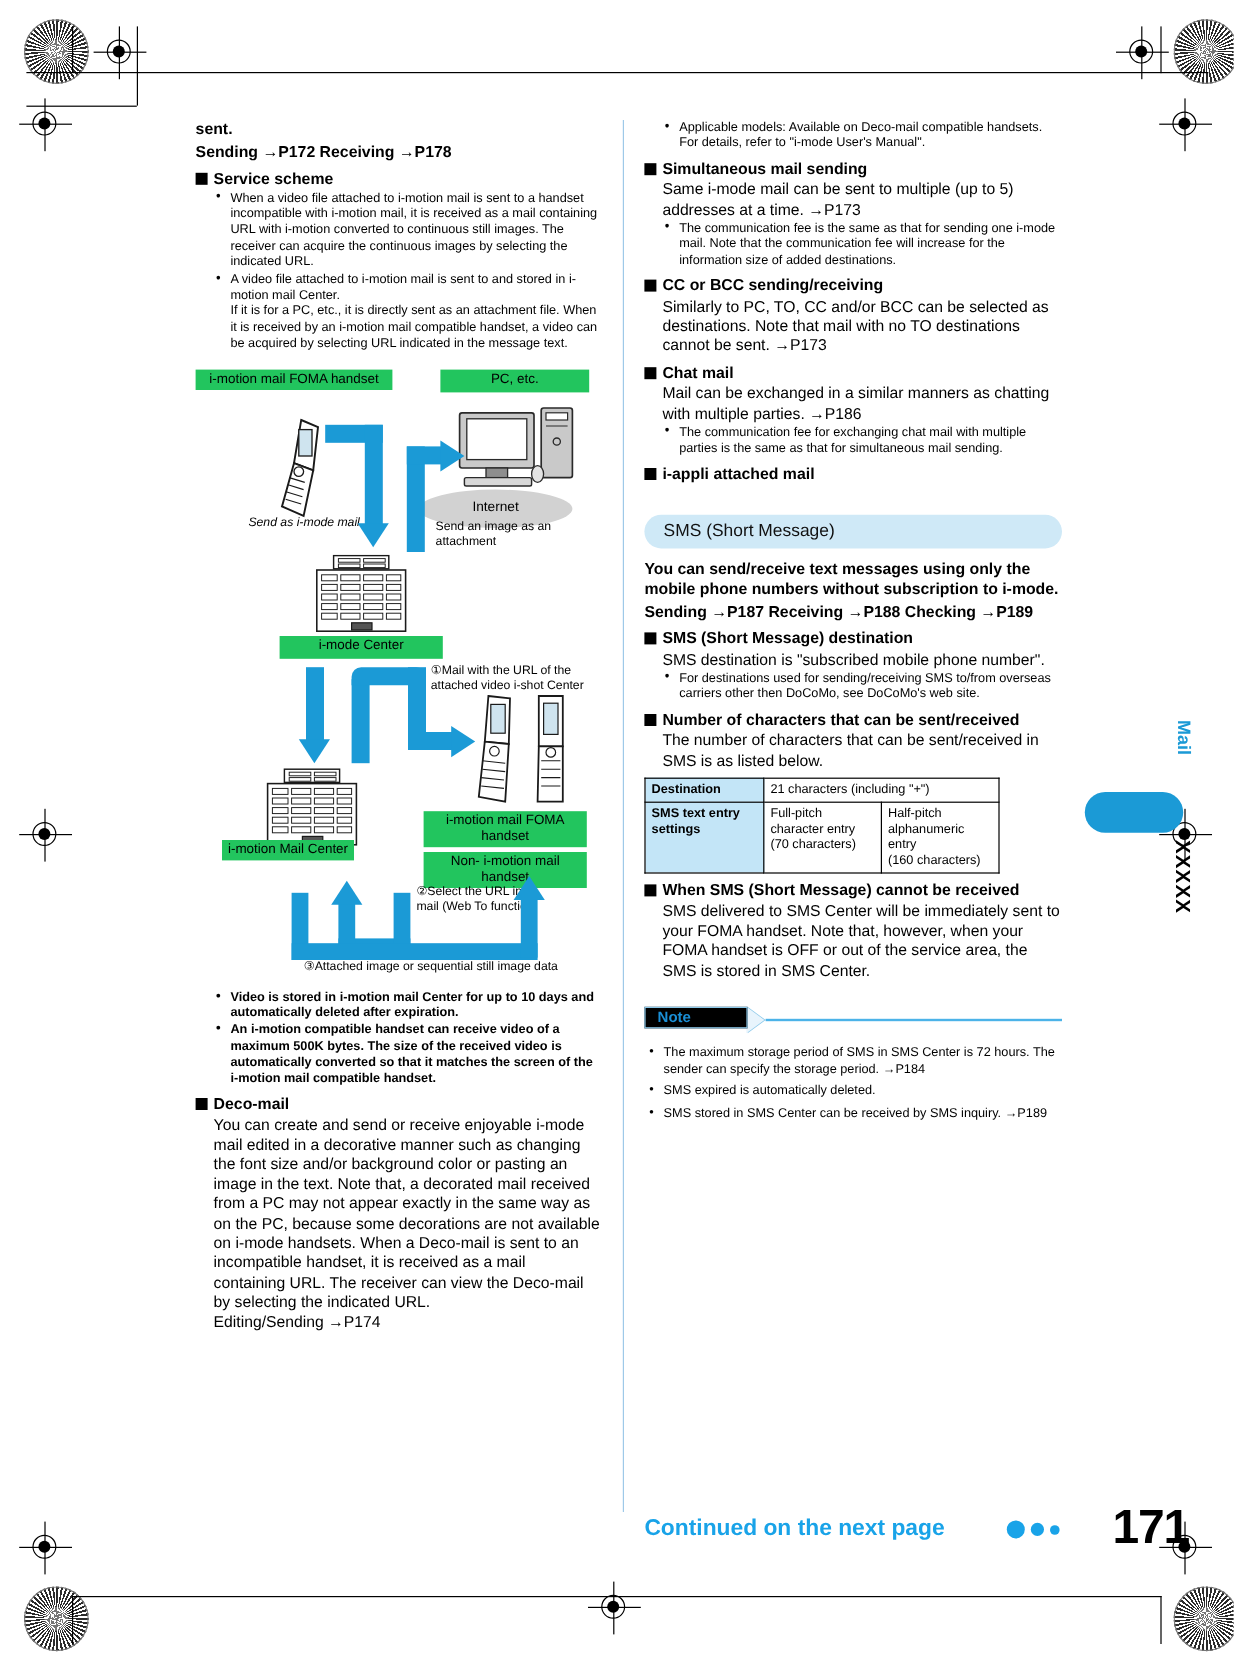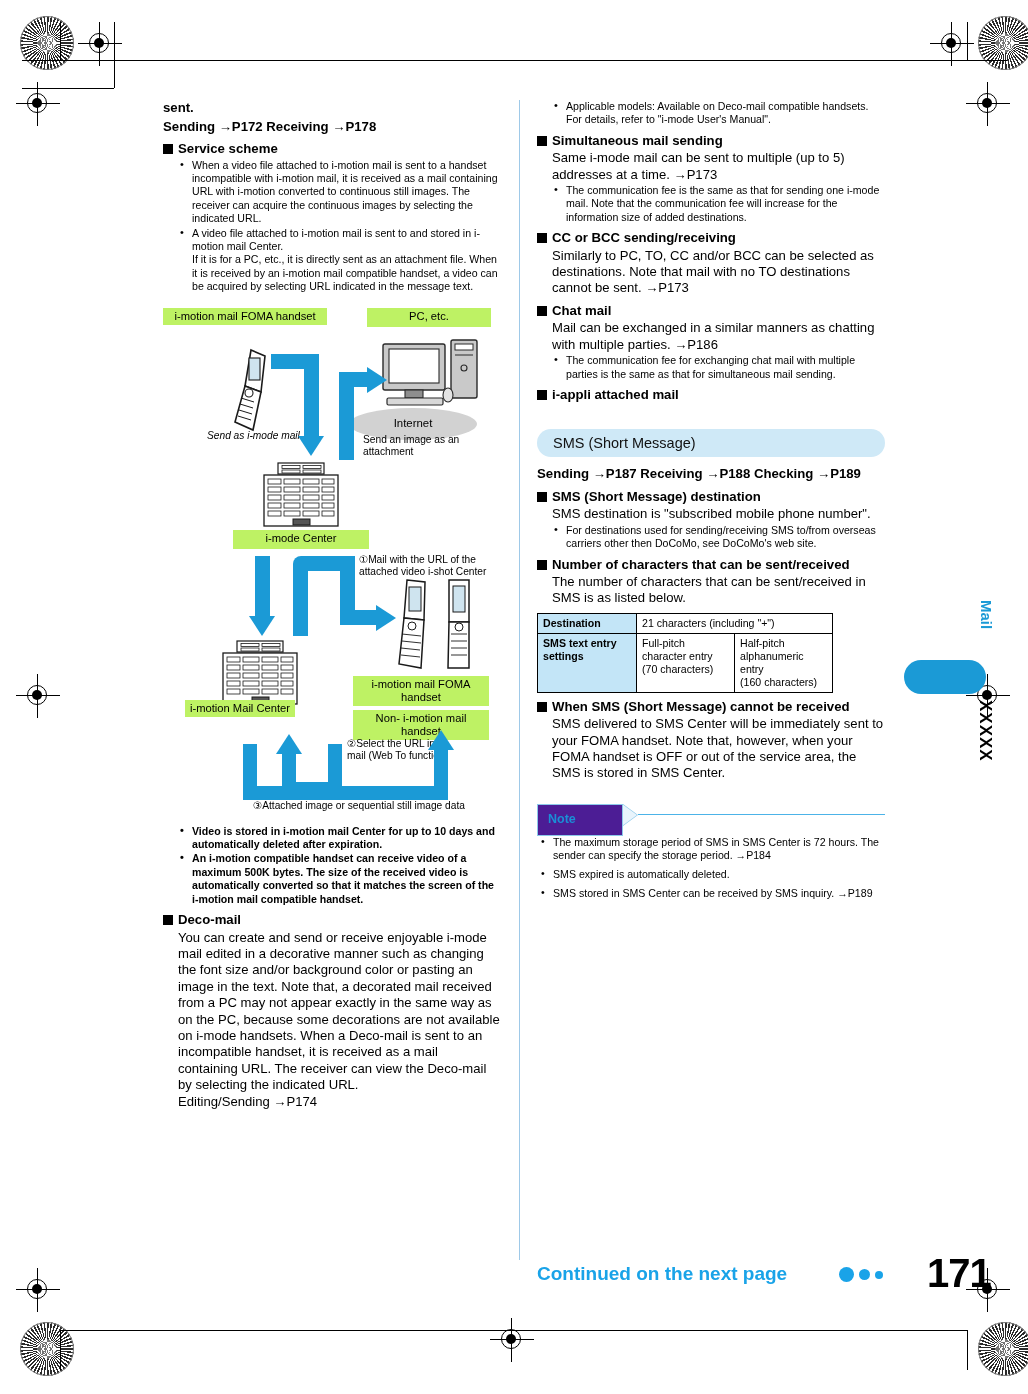--- a/index.html
+++ b/index.html
@@ -53,39 +53,39 @@
 
   
   table.sms{border-collapse:collapse;width:296px;margin:6px 0 4px 0;
       font-size:10.6px;line-height:13px;table-layout:fixed;}
   table.sms td{border:1.1px solid #000;padding:3px 5px;vertical-align:top;}
   td.hd{background:#c3e5f7;font-weight:bold;width:88px;}
   td.c2{width:130px;}
 
   
   .note-wrap{margin-top:22px;position:relative;height:26px;}
-  .note-tag{position:absolute;left:0;top:0;width:86px;height:32px;
-      background:#4c1d95;border:1.2px solid #8cc9ea;box-sizing:border-box;
+  .note-tag{position:absolute;left:0;top:0;width:86px;height:18px;
+      background:#000000;border:1.2px solid #8cc9ea;box-sizing:border-box;
       display:flex;align-items:center;padding-left:10px;
       font-weight:bold;font-size:12.5px;color:#1a8fd6;}
   .note-arrow{position:absolute;left:86px;top:0;width:0;height:0;
       border-top:11px solid transparent;border-bottom:11px solid transparent;
       border-left:15px solid #e8f4fc;}
   .note-arrow-o{position:absolute;left:86px;top:0;width:0;height:0;
       border-top:11px solid transparent;border-bottom:11px solid transparent;
       border-left:15px solid #8cc9ea;}
   .note-rule{position:absolute;left:101px;top:10px;height:1.6px;width:247px;background:#4cb3e8;}
   ul.note-list{list-style:none;margin:6px 0 0 0;padding:0;}
   ul.note-list li{position:relative;padding-left:16px;font-size:10.6px;line-height:13.6px;
       margin-bottom:5px;}
   ul.note-list li::before{content:"\2022";position:absolute;left:4px;top:-1px;}
 
   
   .diagram{position:relative;width:338px;height:505px;margin:10px 0 4px 0;}
-  .dlabel{position:absolute;background:#bef264;text-align:center;
+  .dlabel{position:absolute;background:#22c55e;text-align:center;
       font-size:11.2px;line-height:13.4px;padding:2px 4px;box-sizing:border-box;color:#000;}
   .dtext{position:absolute;font-size:10.2px;line-height:12.4px;color:#000;}
   .dblue{position:absolute;background:#1b9ad6;}
   .ellipse{position:absolute;background:#d2d2d2;border-radius:50%;
       display:flex;align-items:center;justify-content:center;font-size:11.4px;}
   .arrowhead{position:absolute;width:0;height:0;}
 
   
   .edge-tab{position:absolute;left:904px;top:660px;width:82px;height:34px;
       background:#1b9ad6;border-radius:17px;}
@@ -401,20 +401,21 @@
         <span>The communication fee for exchanging chat mail with multiple parties is the same as that for simultaneous mail sending.</span>
       </li>
     </ul>
 
     <div class="sq-head">i-appli attached mail</div>
 
     <div class="banner">
       <span>SMS (Short Message)</span>
     </div>
 
+    <div class="lead" style="font-size:13.2px;">You can send/receive text messages using only the mobile phone numbers without subscription to i-mode.</div>
     <div class="lead" style="font-size:13.2px;">Sending →P187    Receiving →P188    Checking →P189</div>
 
     <div class="sq-head">SMS (Short Message) destination</div>
     <div class="body-txt">SMS destination is "subscribed mobile phone number".</div>
     <ul class="bul indent">
       <li>
         <span>For destinations used for sending/receiving SMS to/from overseas carriers other then DoCoMo, see DoCoMo's web site.</span>
       </li>
     </ul>
 

